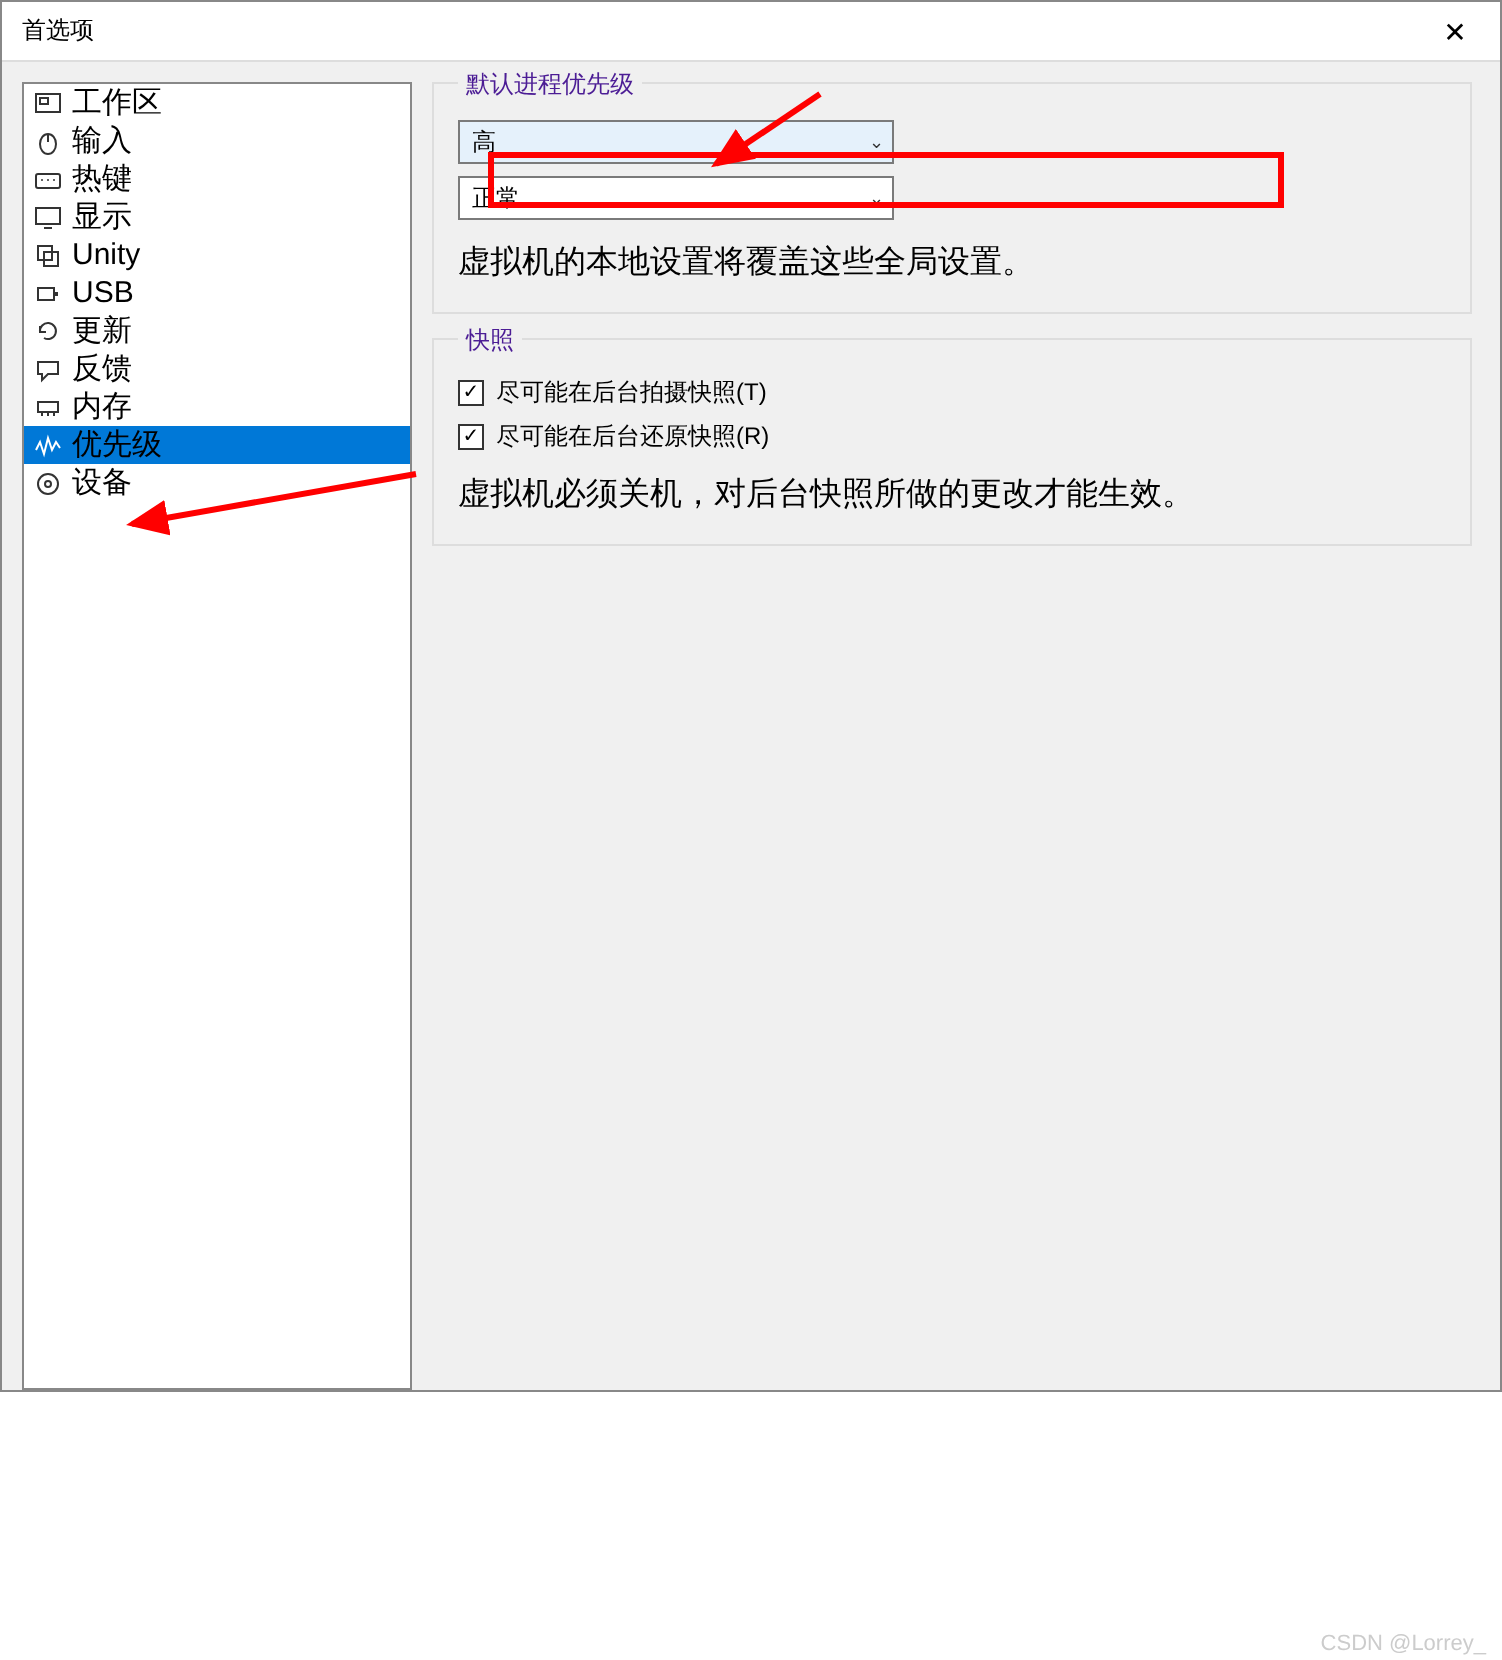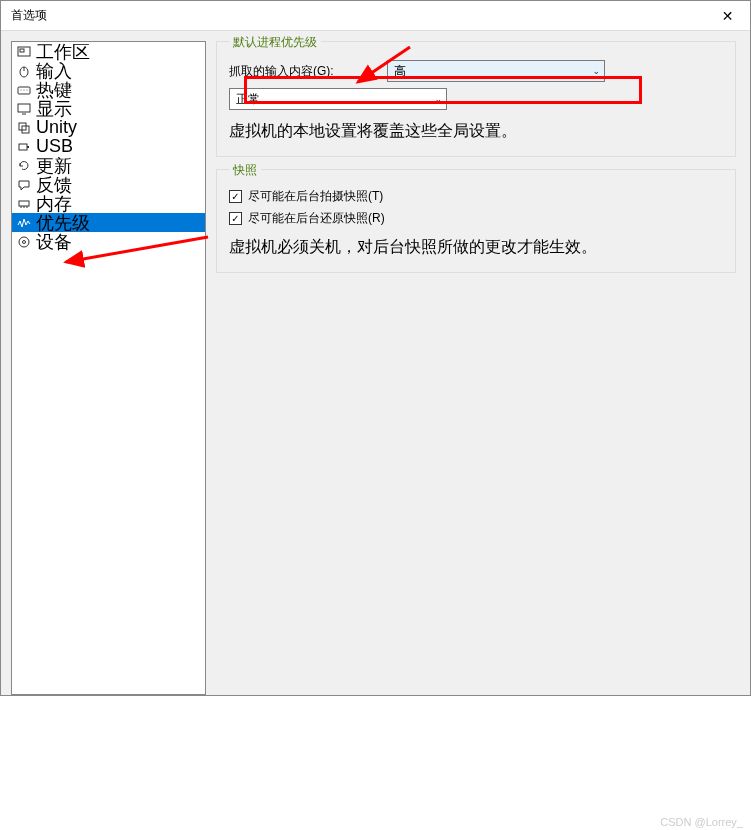--- a/index.html
+++ b/index.html
@@ -59,42 +59,42 @@
     }
     .sidebar-item.selected {
       background: #0078d7;
       color: #000000;
     }
     .sidebar-icon {
       width: 16px; height: 16px;
       display: flex; align-items: center; justify-content: center;
       flex-shrink: 0;
     }
-    .sidebar-label { font-size: 18px; white-space: nowrap; }
+    .sidebar-label { font-size: 15px; white-space: nowrap; }
     .main {
       flex: 1;
       display: flex;
       flex-direction: column;
       gap: 12px;
       padding-right: 4px;
     }
     .group {
       border: 1px solid #ddd;
       background: #f0f0f0;
       padding: 0 12px 14px 12px;
       position: relative;
     }
     .group-title {
       position: relative;
       top: -8px;
       background: #f0f0f0;
       display: inline-block;
       padding: 0 4px;
       font-size: 12px;
-      color: #4d7c0f;
+      color: #4c1d95;
     }
     .group-body { margin-top: -2px; }
     .form-row {
       display: flex;
       align-items: center;
       height: 28px;
       gap: 8px;
     }
     .form-label {
       width: 150px;
@@ -294,21 +294,20 @@
         <span class="sidebar-label">设备</span>
       </div>
     </div>
 
     <div class="main">
 
       <div class="group">
         <span class="group-title">默认进程优先级</span>
         <div class="group-body">
           <div class="form-row">
-            <span class="form-label">抓取的输入内容(G):</span>
             <div class="combo highlight">
               <span class="combo-val">高</span>
               <span class="combo-arrow">⌄</span>
             </div>
           </div>
           <div class="form-row">
             <div class="combo">
               <span class="combo-val">正常</span>
               <span class="combo-arrow">⌄</span>
             </div>

